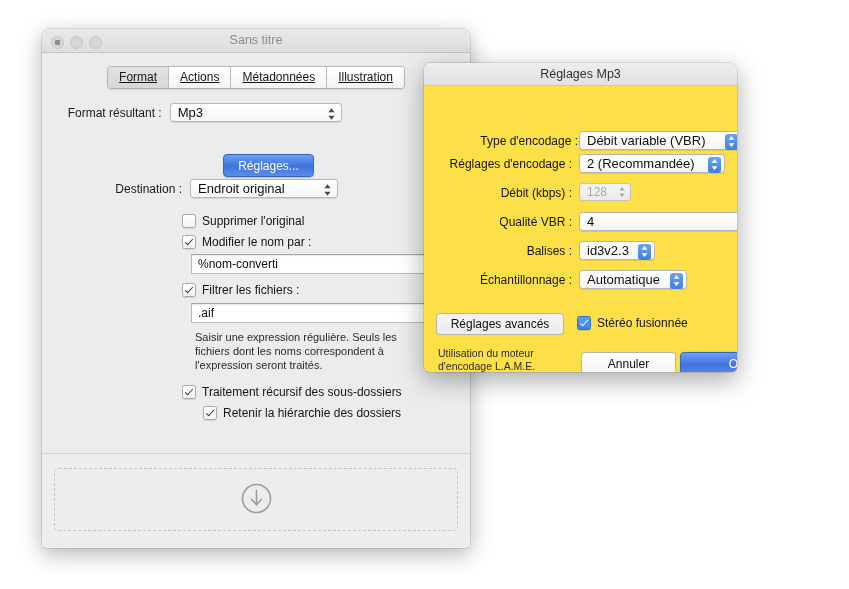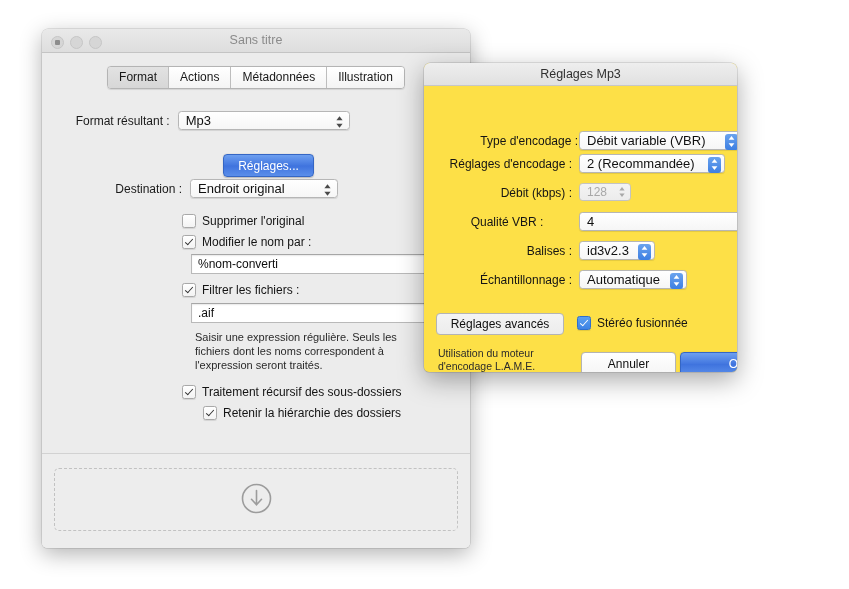--- a/index.html
+++ b/index.html
@@ -82,20 +82,21 @@
   }
   .tab {
     padding: 0 11px;
     line-height: 21px;
     font-size: 12px;
     color: #181818;
     background: linear-gradient(to bottom, #ffffff 0%, #f4f4f4 100%);
     border-right: 0.5px solid #bdbdbd;
     cursor: default;
     white-space: nowrap;
+    text-decoration: underline;
   }
   .tab:last-child { border-right: none; }
   .tab.selected {
     background: linear-gradient(to bottom, #e2e2e2 0%, #d7d7d7 100%);
   }
 
   
   #main-body {
     position: relative;
     height: 362px;
@@ -332,21 +333,21 @@
     <div id="tabs">
       <div class="tab selected">Format</div>
       <div class="tab">Actions</div>
       <div class="tab">Métadonnées</div>
       <div class="tab">Illustration</div>
     </div>
   </div>
 
   <div id="main-body">
 
-    <div class="row" style="left:0px; top:14px; width:300px;margin-left:8px;">
+    <div class="row" style="left:0px; top:6px; width:300px;">
       <div class="flabel" style="width:140px;">Format résultant :</div>
       <div class="popup" style="width:200px; margin-left:8px;">
         <span>Mp3</span>
         <span class="arrows">
           <svg width="9" height="14" viewBox="0 0 9 14">
               <path d="M4.5 1.2 L7.6 5.2 L1.4 5.2 Z" fill="currentColor"></path>
               <path d="M4.5 12.8 L7.6 8.8 L1.4 8.8 Z" fill="currentColor"></path>
             </svg>
         </span>
       </div>
@@ -452,21 +453,21 @@
     <div class="stepper" style="position:absolute; left:155px; top:97px; width:52px;">
       <span>128</span>
       <span class="arrows">
         <svg width="8" height="14" viewBox="0 0 8 14">
             <path d="M4 2 L6.6 5.4 L1.4 5.4 Z" fill="currentColor"></path>
             <path d="M4 12 L6.6 8.6 L1.4 8.6 Z" fill="currentColor"></path>
           </svg>
       </span>
     </div>
 
-    <div class="dlabel" style="left:18px; top:129px; width:130px;text-align:center;">Qualité VBR :</div>
+    <div class="dlabel" style="left:18px; top:129px; width:130px;">Qualité VBR :</div>
     <div class="popup blue" style="position:absolute; left:155px; top:126px; width:175px;">
       <span>4</span>
       <span class="arrows">
         <svg width="9" height="15" viewBox="0 0 9 15">
             <path d="M4.5 2 L7.4 5.7 L1.6 5.7 Z" fill="currentColor"></path>
             <path d="M4.5 13 L7.4 9.3 L1.6 9.3 Z" fill="currentColor"></path>
           </svg>
       </span>
     </div>
 

